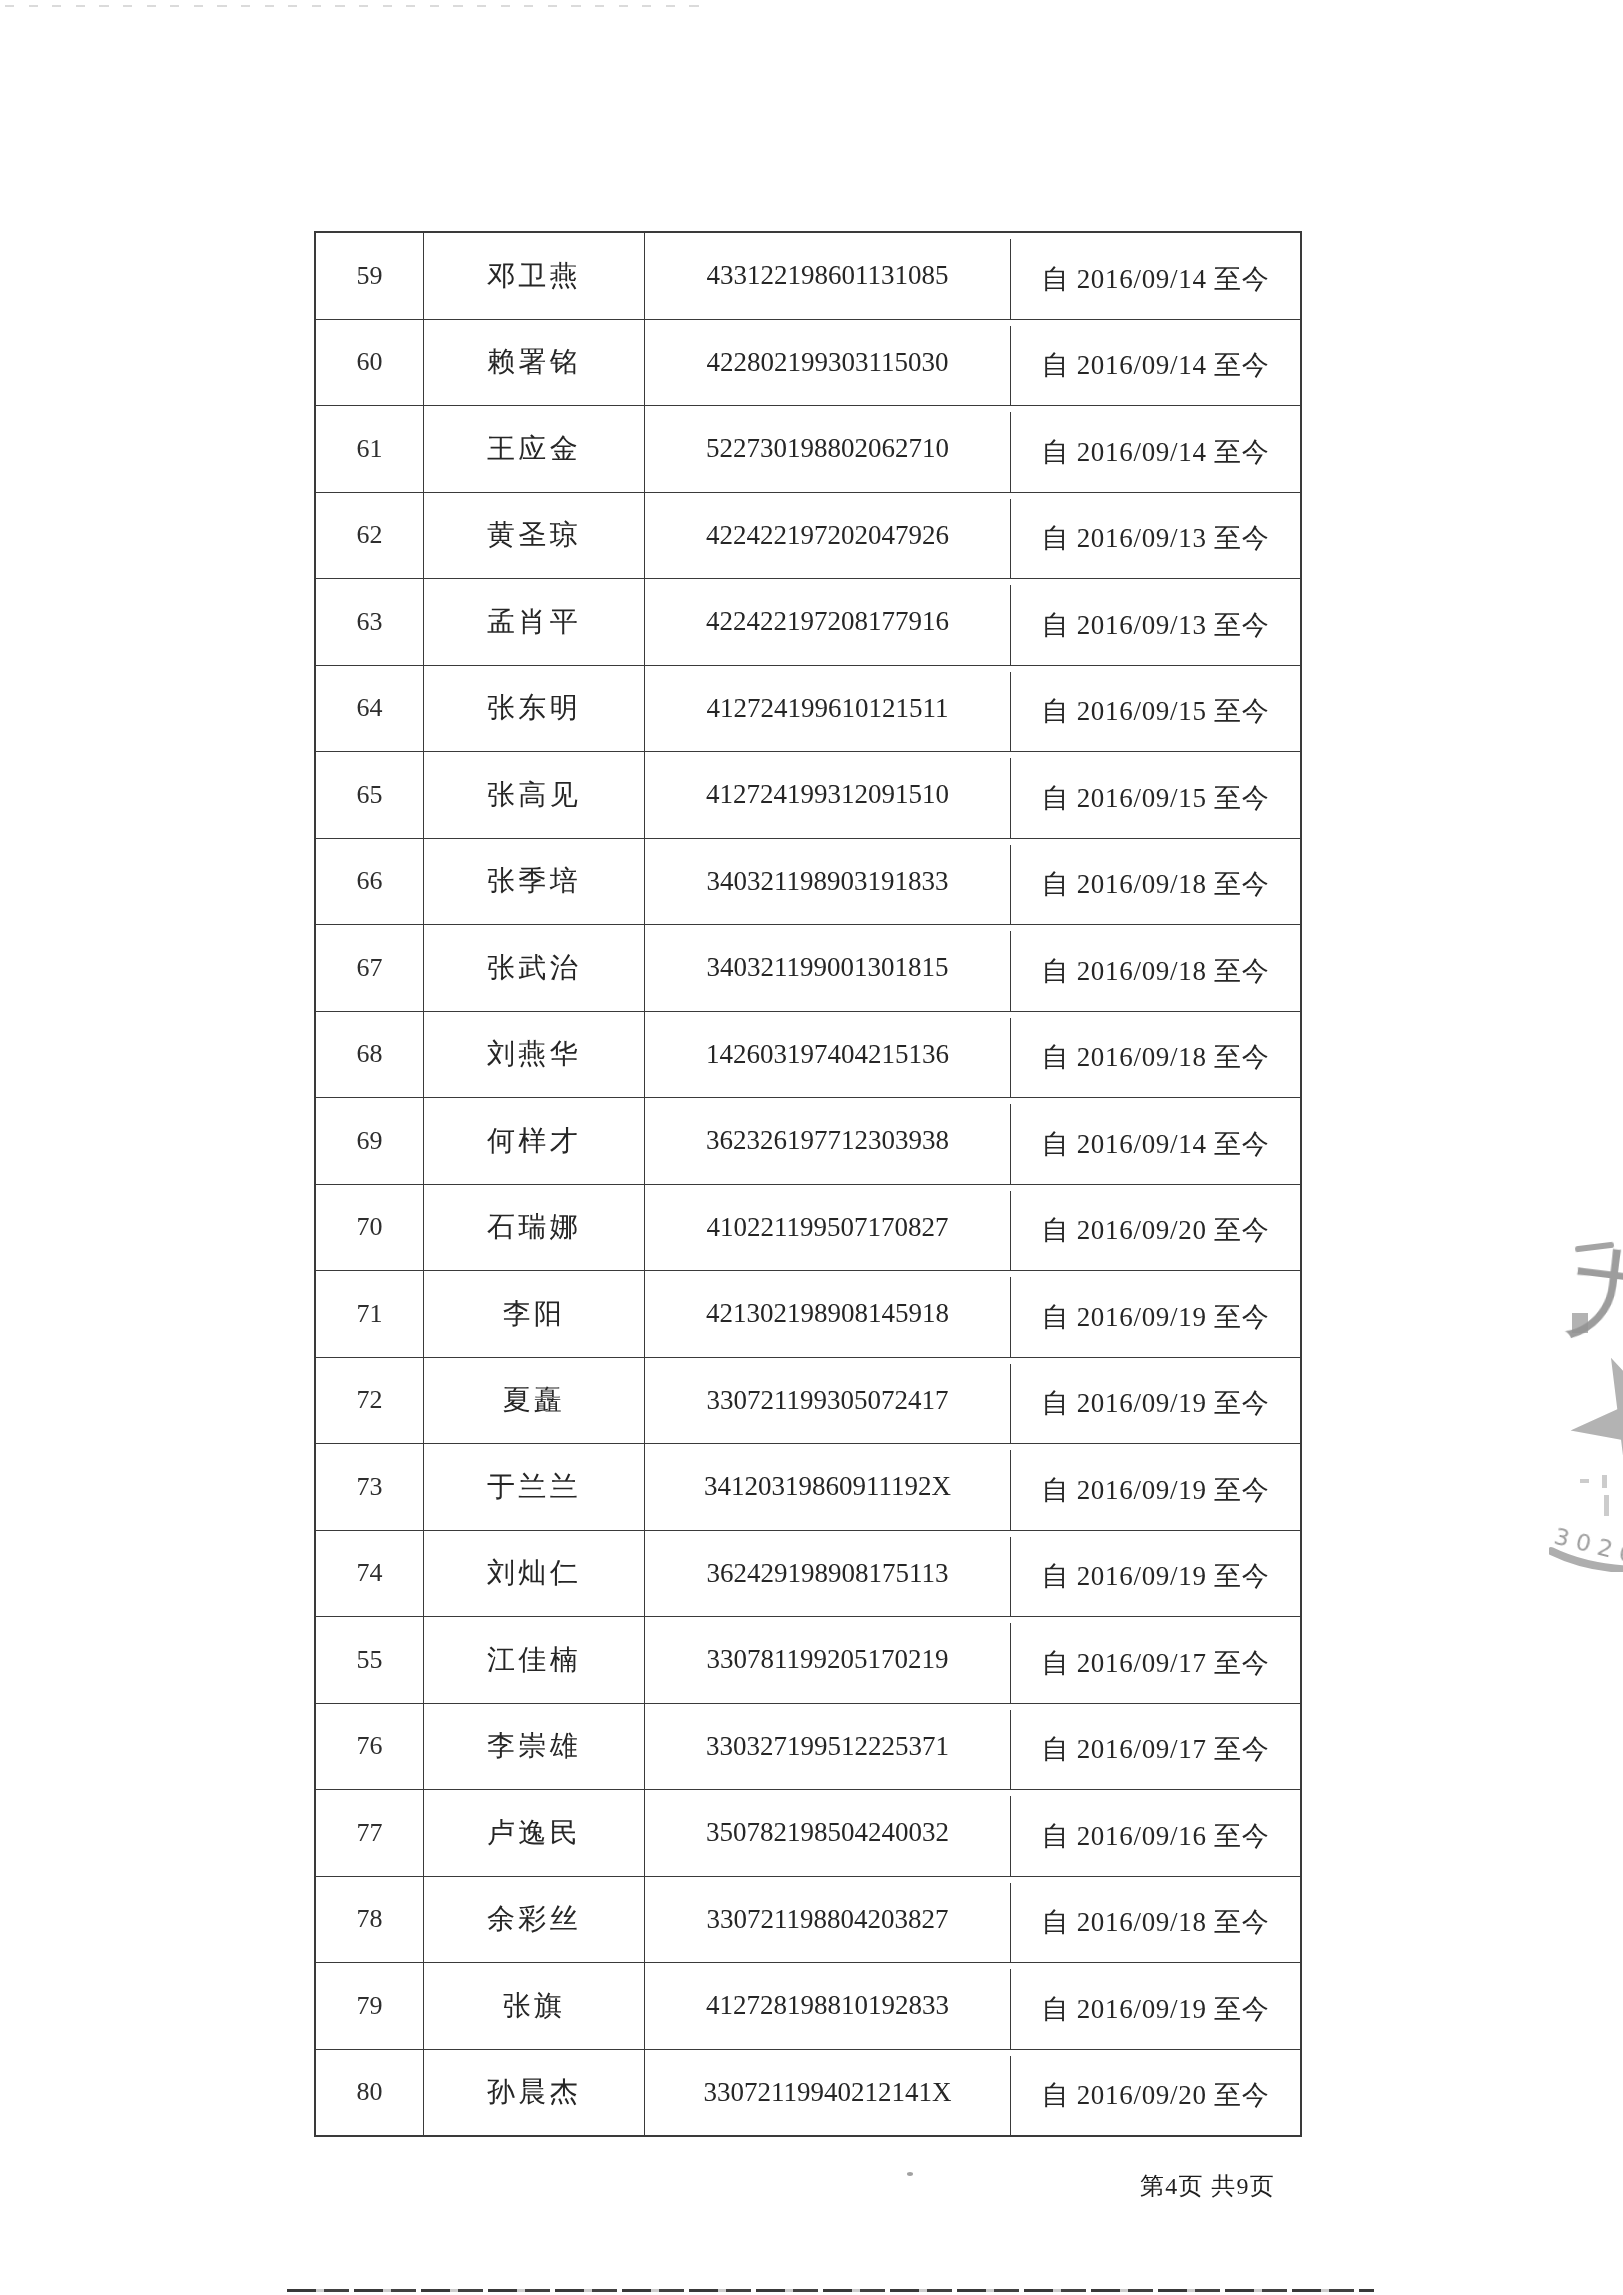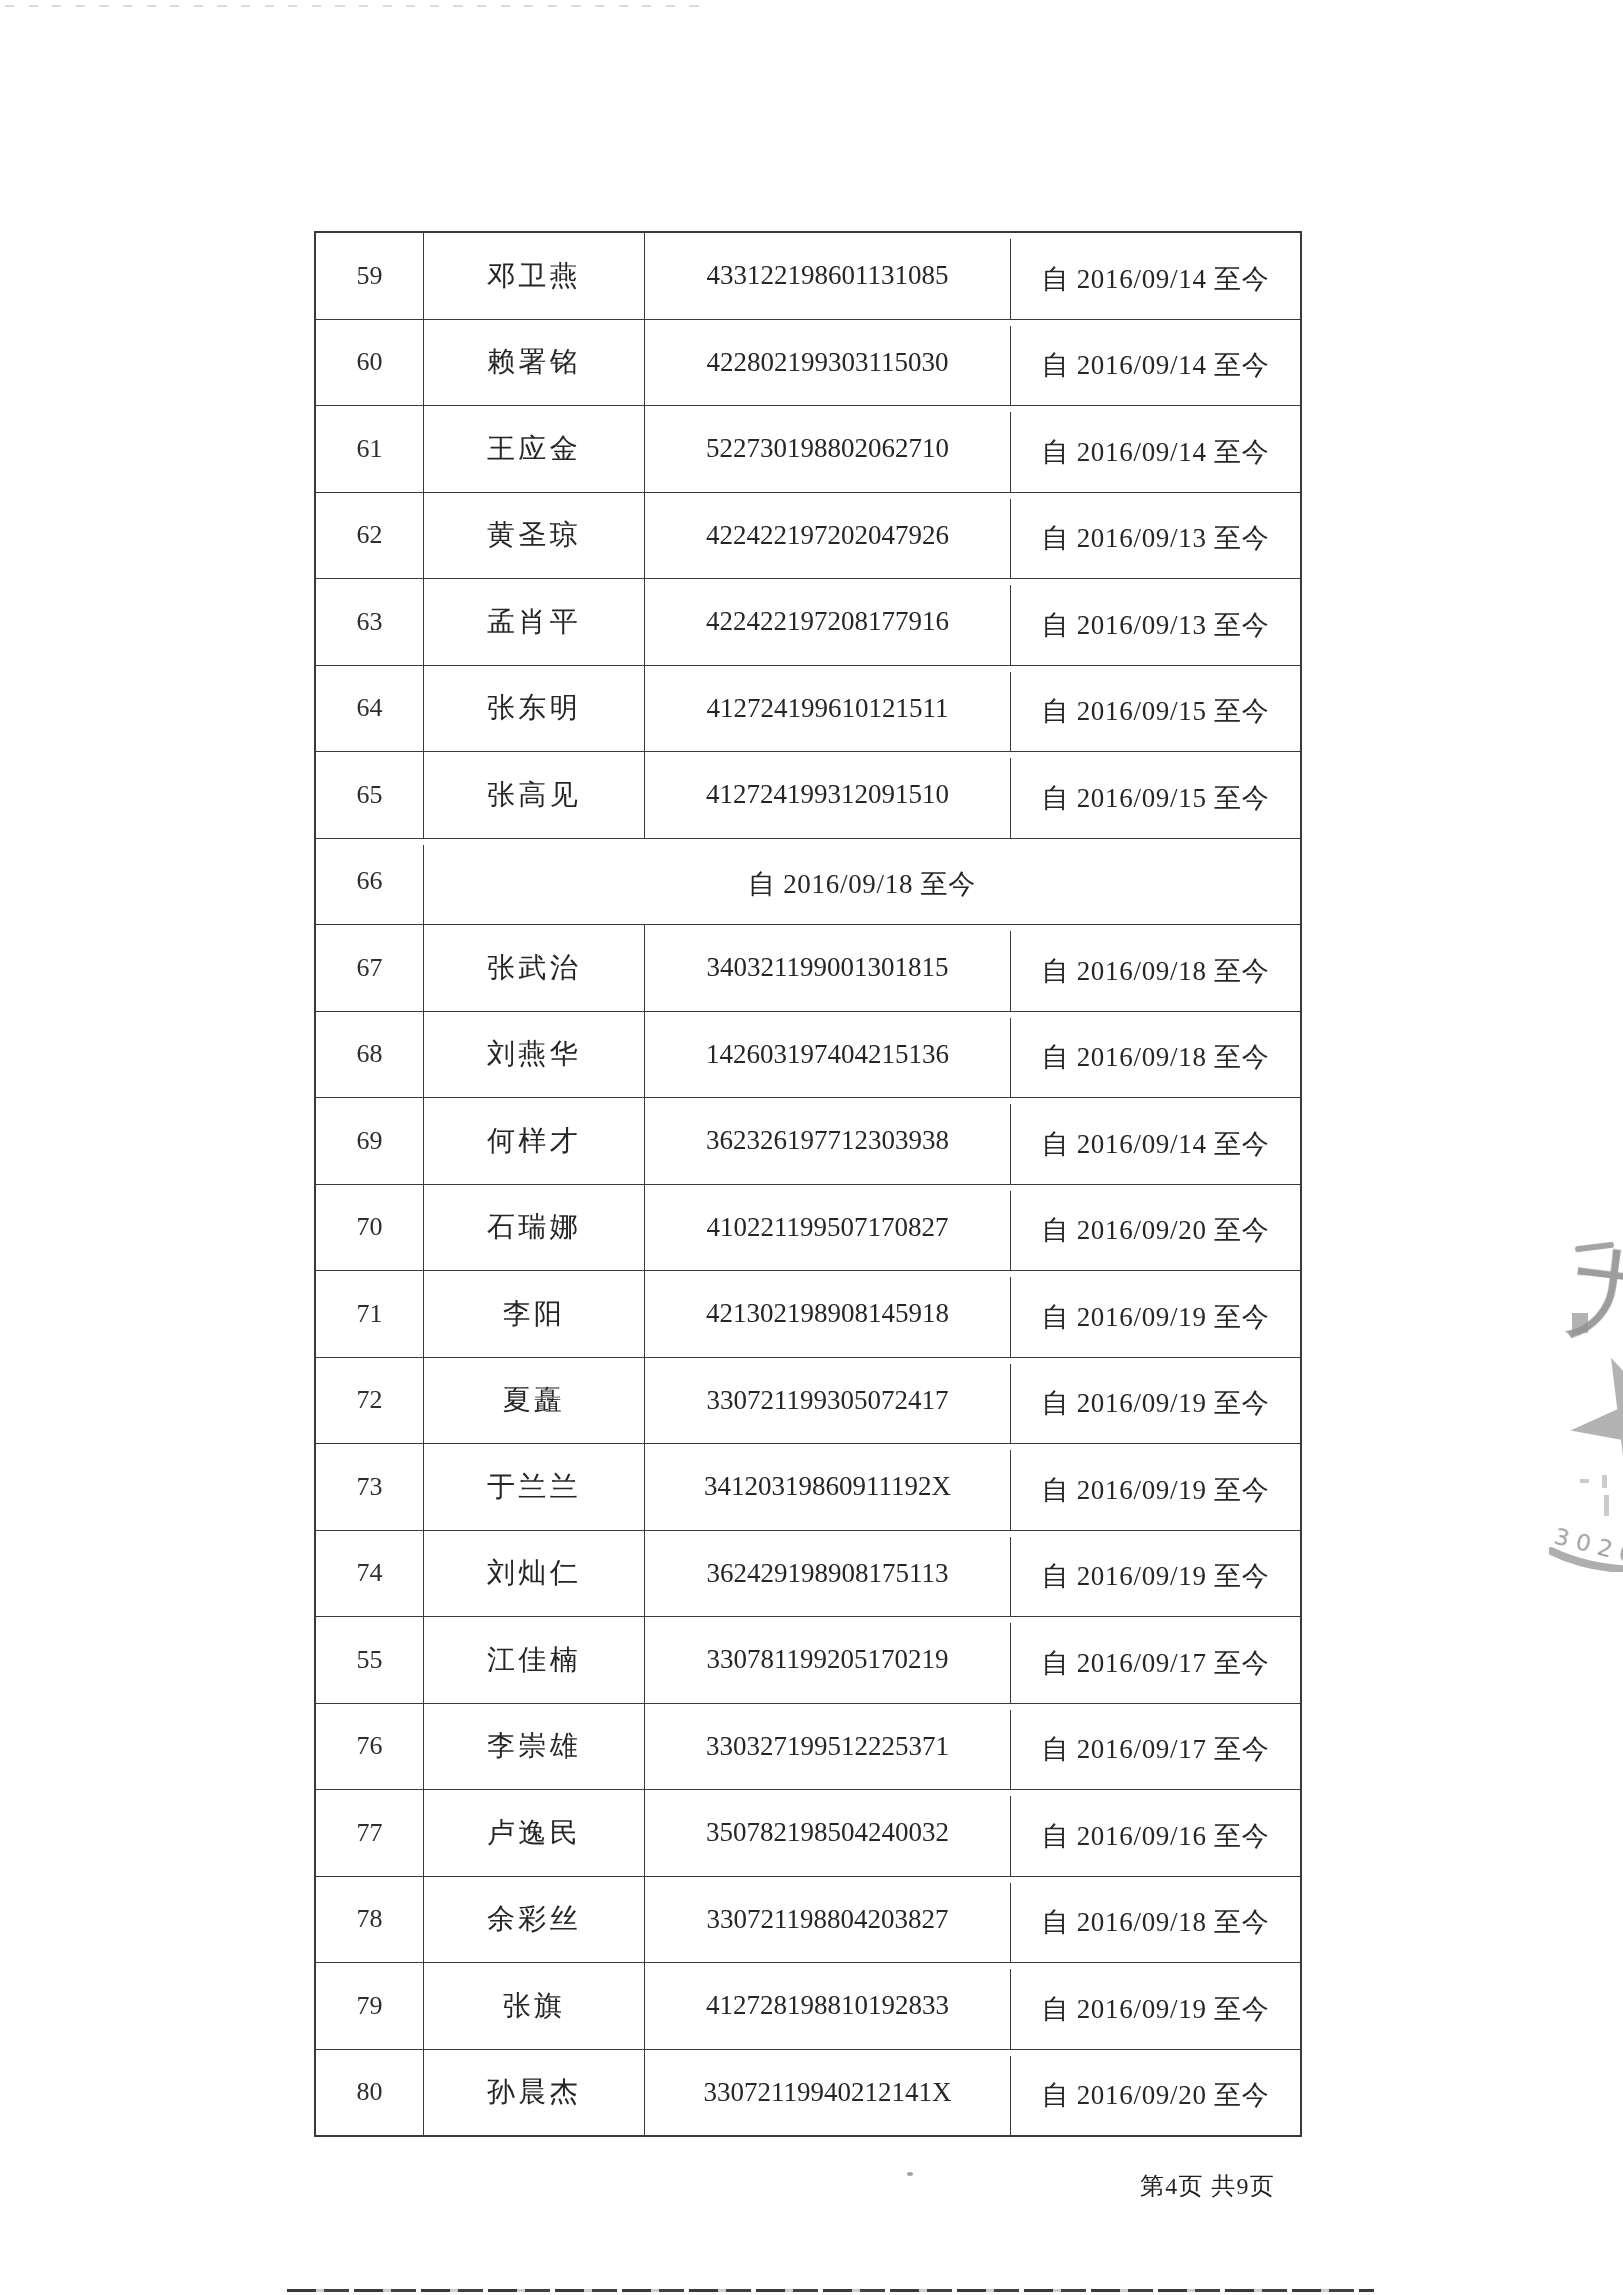--- a/index.html
+++ b/index.html
@@ -122,20 +122,22 @@
           <div class="cell c-period">自 2016/09/15 至今</div>
         </div>
         <div class="trow">
           <div class="cell c-no">65</div>
           <div class="cell c-name">张高见</div>
           <div class="cell c-id">412724199312091510</div>
           <div class="cell c-period">自 2016/09/15 至今</div>
         </div>
         <div class="trow">
           <div class="cell c-no">66</div>
+          <div class="cell c-name">张季培</div>
+          <div class="cell c-id">340321198903191833</div>
           <div class="cell c-period">自 2016/09/18 至今</div>
         </div>
         <div class="trow">
           <div class="cell c-no">67</div>
           <div class="cell c-name">张武治</div>
           <div class="cell c-id">340321199001301815</div>
           <div class="cell c-period">自 2016/09/18 至今</div>
         </div>
         <div class="trow">
           <div class="cell c-no">68</div>

